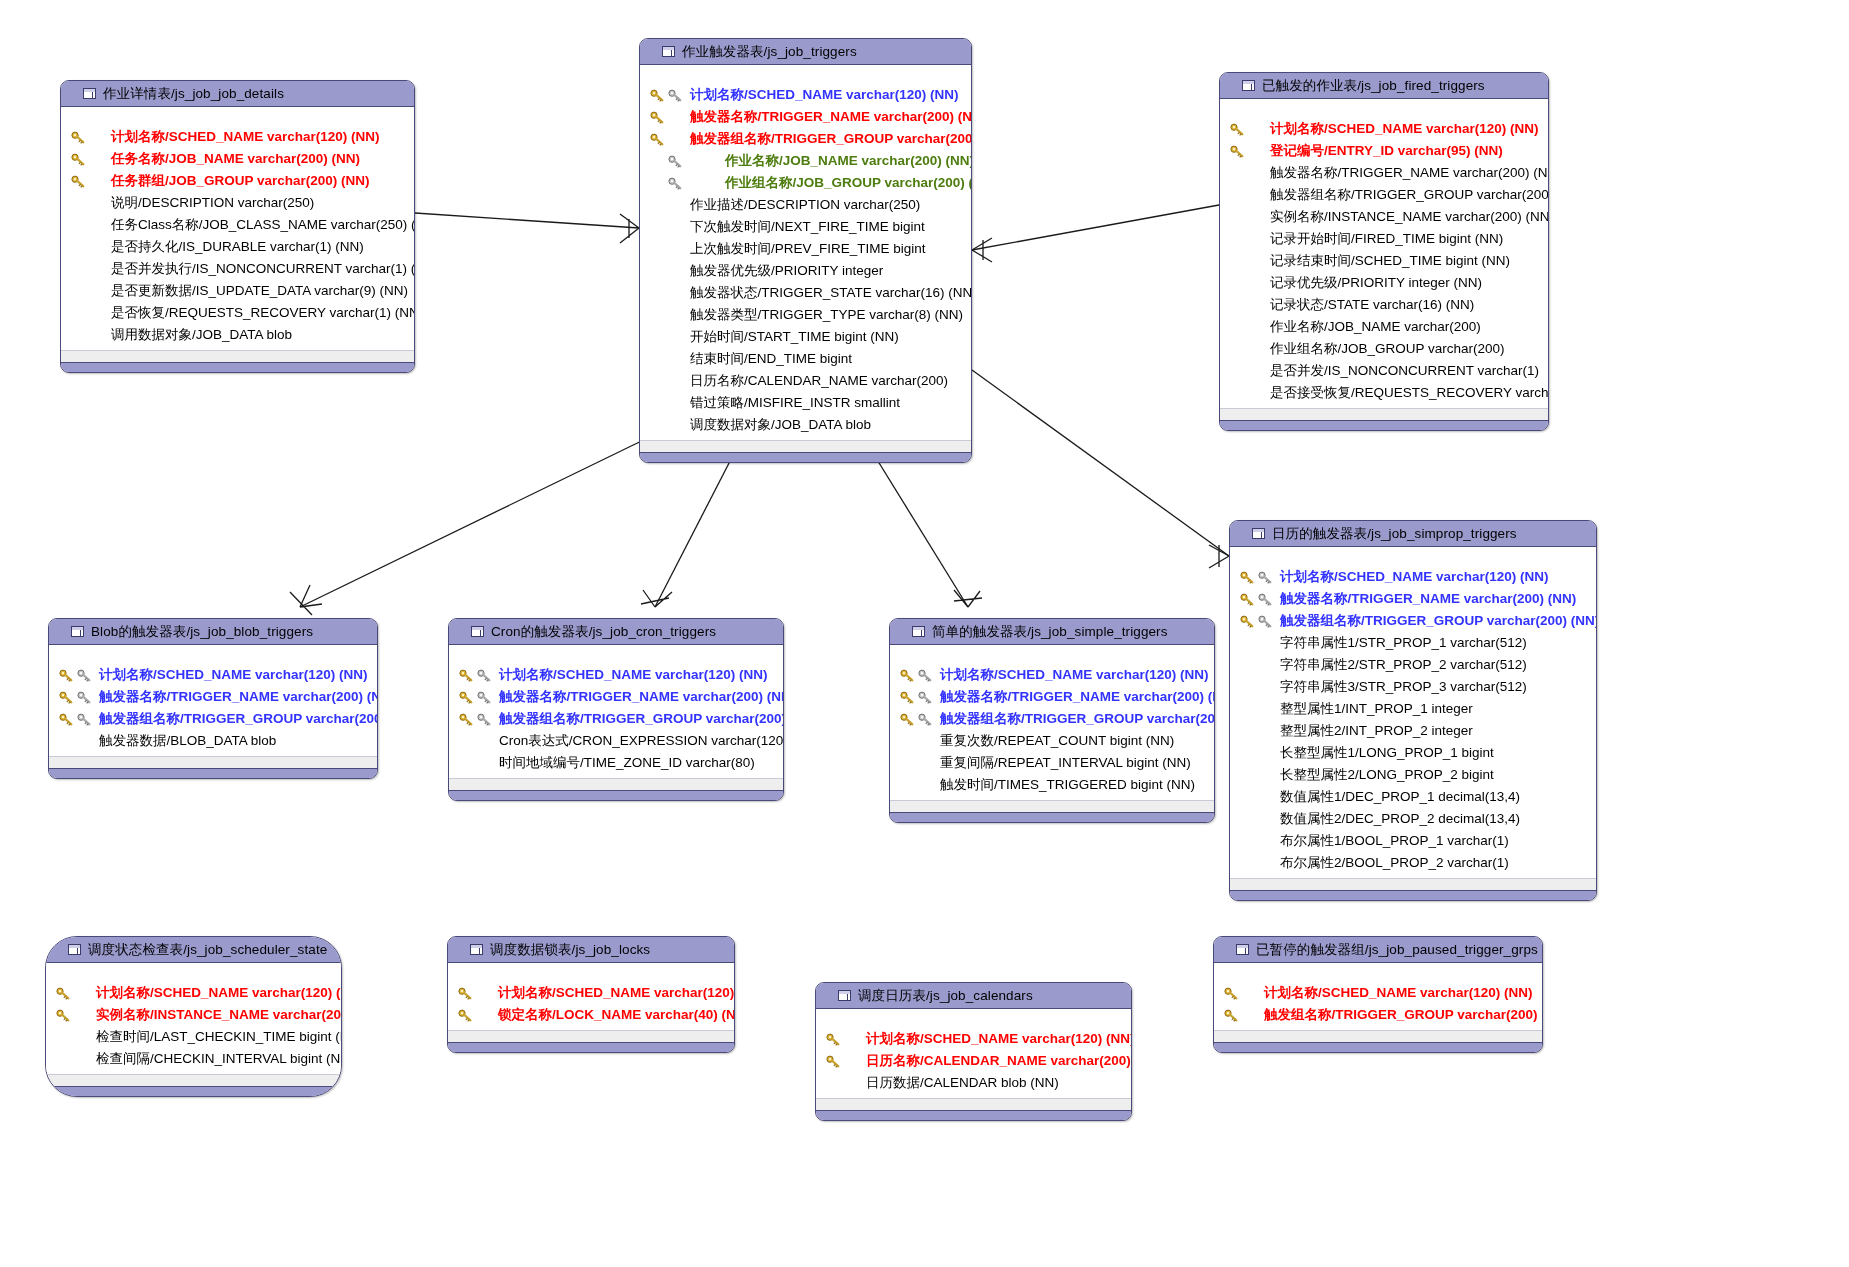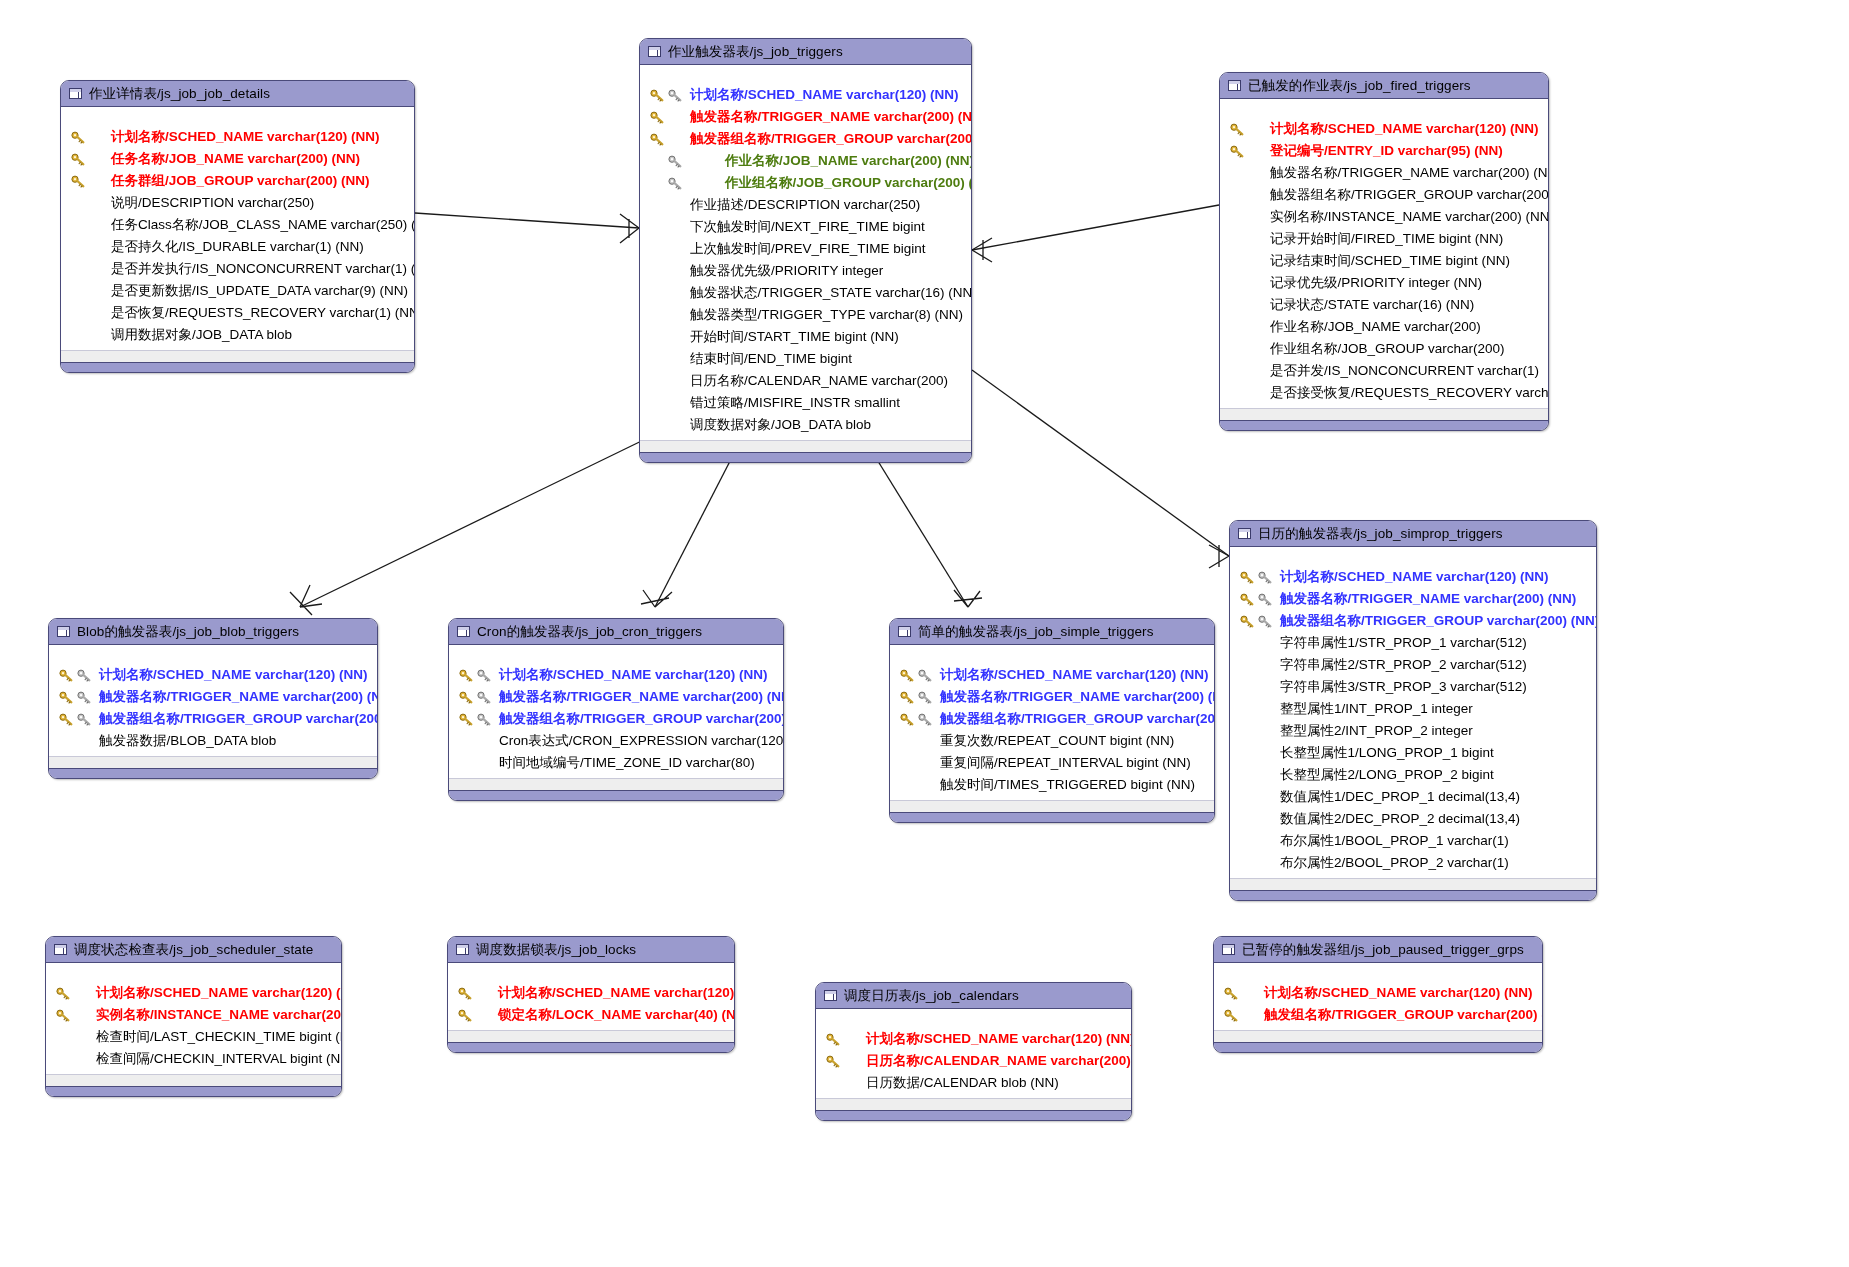--- a/index.html
+++ b/index.html
@@ -18,21 +18,21 @@
     border-radius:9px;
     box-sizing:border-box;
     box-shadow:1px 1px 2px rgba(0,0,0,.25);
     overflow:hidden;
   }
   .ent-head{
     background:#9a9acd;
     border-bottom:1px solid #4a4a7a;
     height:26px;
     display:flex;align-items:center;
-    padding:0 8px;
+    padding:0 22px;
     gap:7px;
     box-sizing:border-box;
   }
   .tbl-icon{
     width:13px;height:11px;flex:0 0 auto;
     border:1px solid #3b3b6b;
     background:
       linear-gradient(#cfcfe9 0 3px, transparent 3px),
       linear-gradient(90deg,#ffffff 0 3.6px,#3b3b6b 3.6px 4.3px,#ffffff 4.3px 7.9px,#3b3b6b 7.9px 8.6px,#ffffff 8.6px 100%);
     box-sizing:border-box;
@@ -736,21 +736,21 @@
           </div>
           <div class="attr">
             <span class="keyslot"></span>
             <span class="keyslot"></span>
             <span class="attr-text c-black">布尔属性2/BOOL_PROP_2 varchar(1)</span>
           </div>
         </div>
         <div class="ent-foot"></div>
         <div class="ent-bar"></div>
       </div>
-      <div class="entity" style="left: 45px; top: 936px; width: 297px;">
+      <div class="entity" style="left: 45px; top: 936px; width: 297px; border-radius: 32px;">
         <div class="ent-head">
           <span class="tbl-icon"></span>
           <span class="ent-title">调度状态检查表/js_job_scheduler_state</span>
         </div>
         <div class="ent-body">
           <div class="attr">
             <span class="keyslot">
               <svg width="14" height="13" viewBox="0 0 14 13" aria-hidden="true">
                 <circle cx="4" cy="4.2" r="3.1" fill="#e3b63a" stroke="#8a6a12" stroke-width="1"></circle>
                 <circle cx="4" cy="4.2" r="1.1" fill="#fff8dd"></circle>

